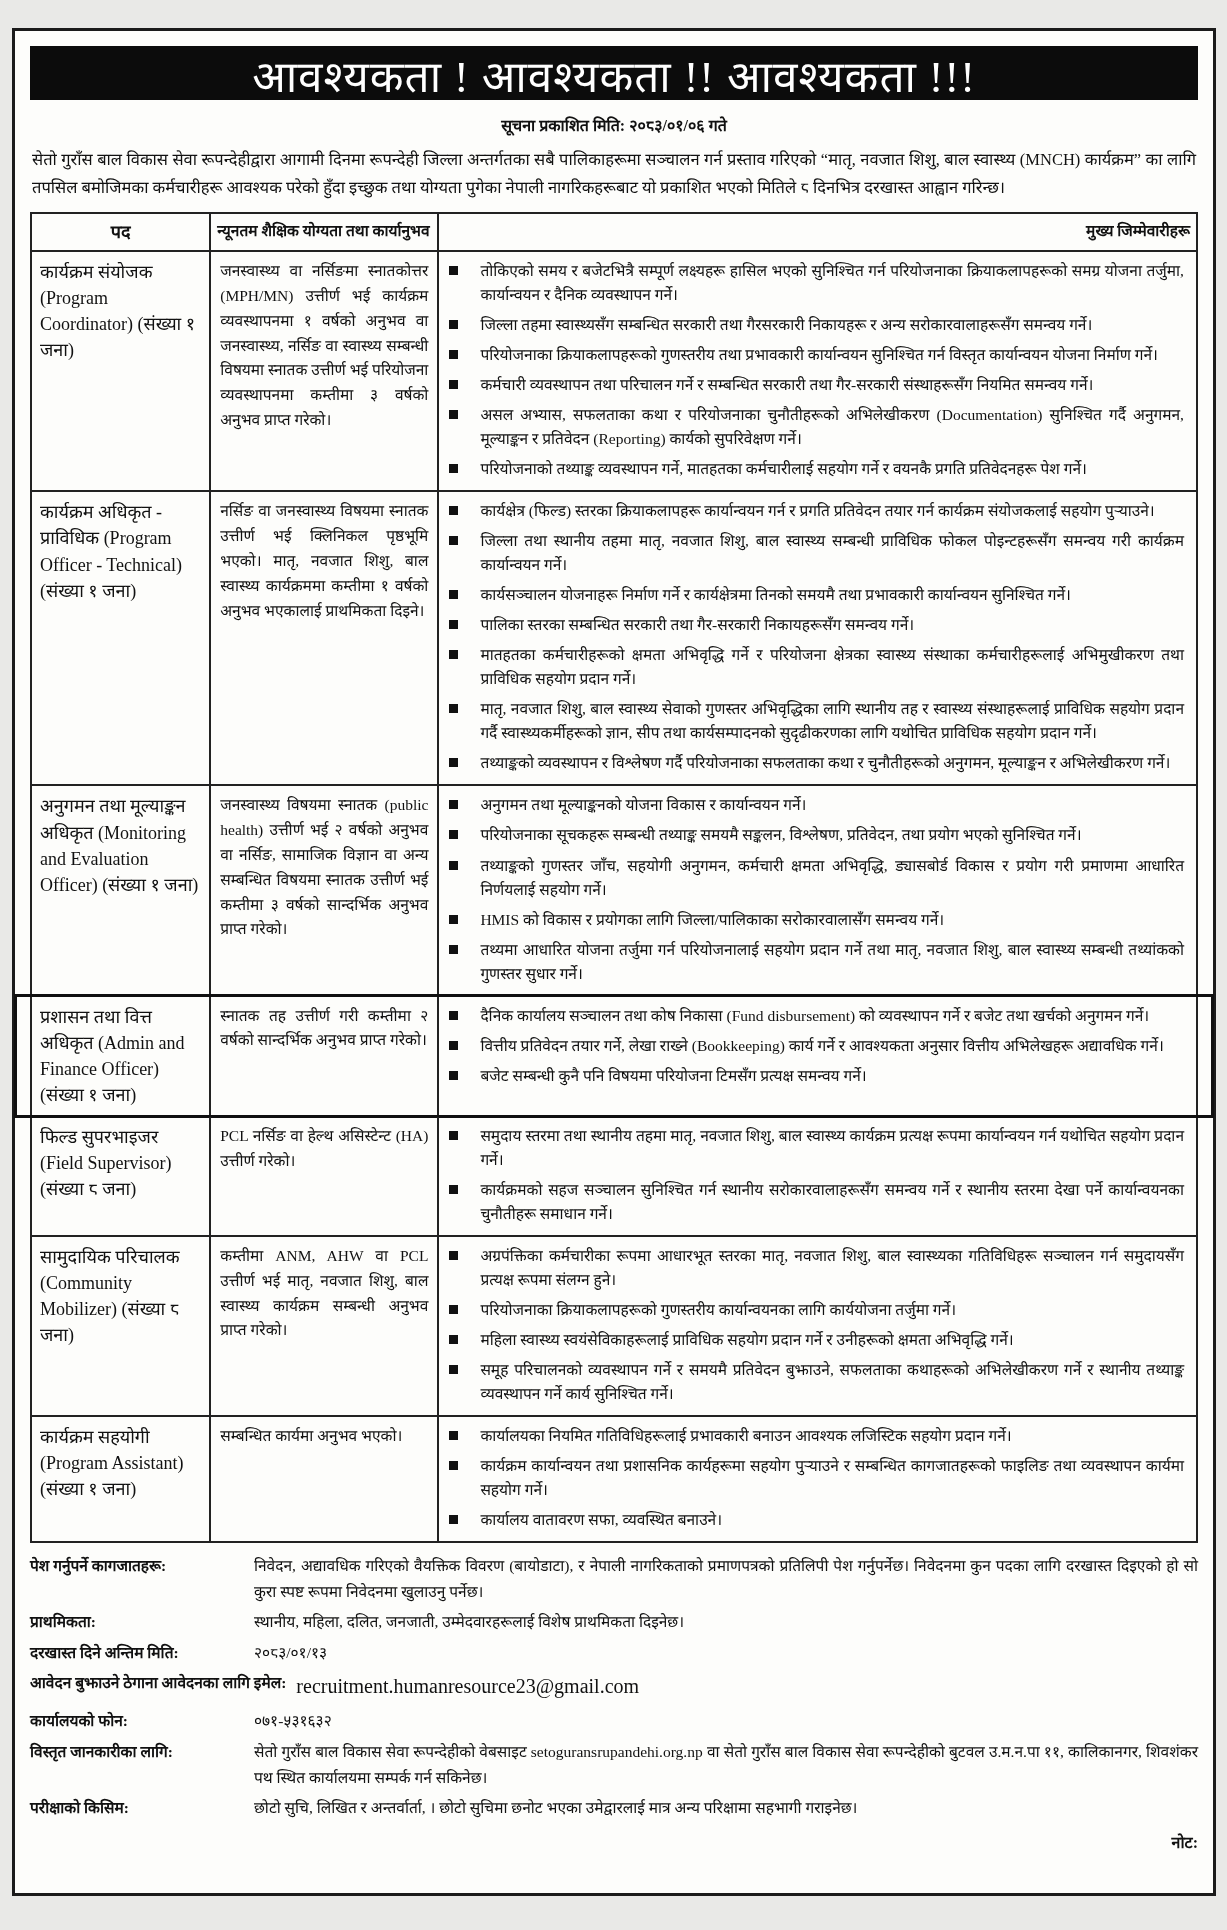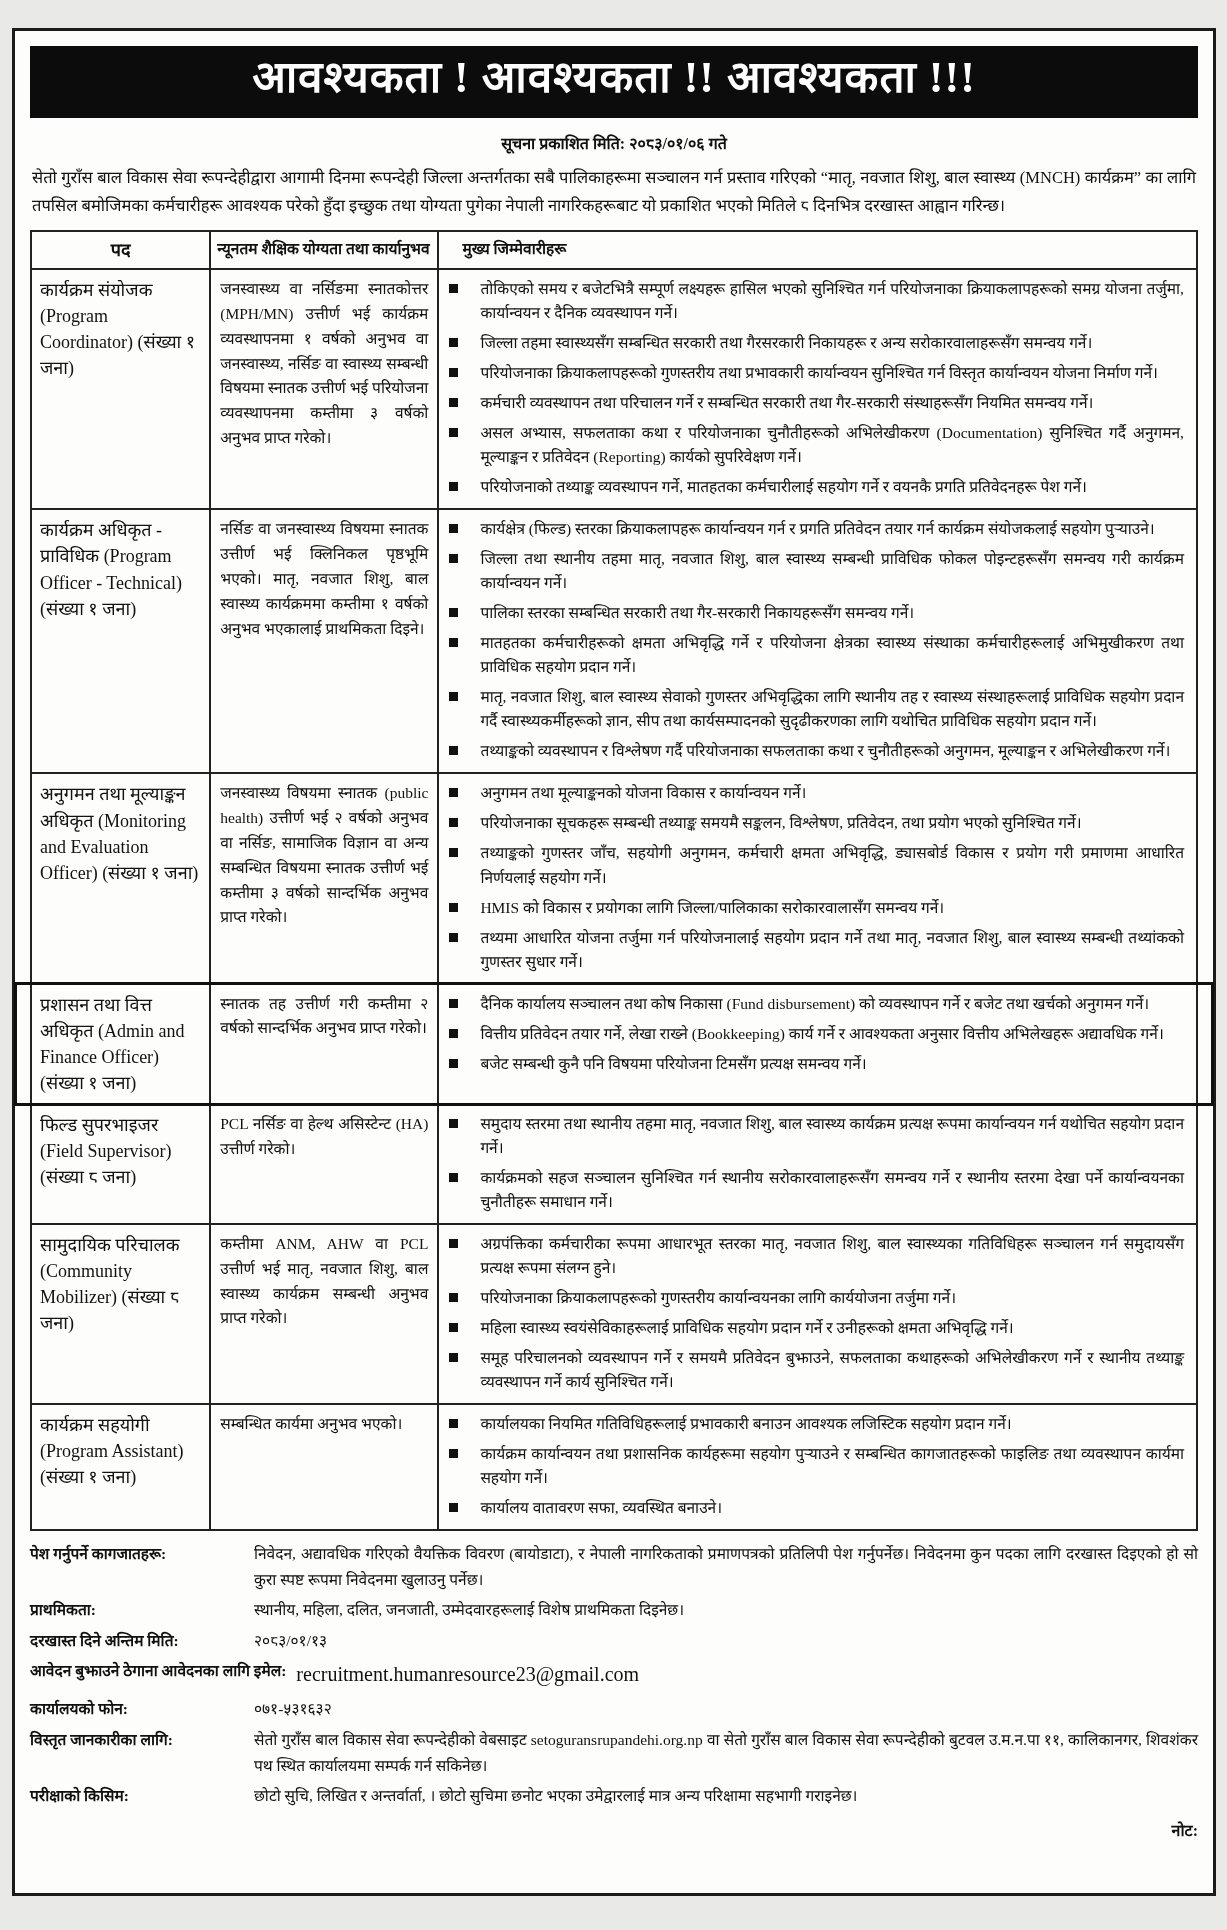--- a/index.html
+++ b/index.html
@@ -17,24 +17,24 @@
     background:#fdfdfb;
     border:3px solid #1b1b1b;
     box-shadow:0 7px 0 #a8a8a6;
     padding:15px 15px 12px 15px;
     position:relative;
   }
   .title-bar{
     background:#0c0c0c;
     color:#ffffff;
     text-align:center;
-    font-weight:bold;
+    font-weight:normal;
     font-size:44px;
     line-height:1.0;
-    padding:10px 0 18px 0;
+    padding:10px 0 0 0;
     letter-spacing:1px;
   }
   .date-line{
     text-align:center;
     font-weight:bold;
     font-size:16px;
     margin:14px 0 10px 0;
   }
   .intro{
     font-size:16.5px;
@@ -142,21 +142,21 @@
   </div>
 
   <div class="date-line">सूचना प्रकाशित मिति: २०८३/०१/०६ गते</div>
 
   <div class="intro">सेतो गुराँस बाल विकास सेवा रूपन्देहीद्वारा आगामी दिनमा रूपन्देही जिल्ला अन्तर्गतका सबै पालिकाहरूमा सञ्चालन गर्न प्रस्ताव गरिएको “मातृ, नवजात शिशु, बाल स्वास्थ्य (MNCH) कार्यक्रम” का लागि तपसिल बमोजिमका कर्मचारीहरू आवश्यक परेको हुँदा इच्छुक तथा योग्यता पुगेका नेपाली नागरिकहरूबाट यो प्रकाशित भएको मितिले ८ दिनभित्र दरखास्त आह्वान गरिन्छ।</div>
 
   <div class="jobs-table">
     <div class="t-header">
       <div class="cell col-pos">पद</div>
       <div class="cell col-qual">न्यूनतम शैक्षिक योग्यता तथा कार्यानुभव</div>
-      <div class="cell col-resp" style="text-align:left;margin-left:17px;">मुख्य जिम्मेवारीहरू</div>
+      <div class="cell col-resp" style="text-align:right;margin-left:17px;">मुख्य जिम्मेवारीहरू</div>
     </div>
     <div>
         <div class="t-row">
           <div class="cell col-pos">कार्यक्रम संयोजक (Program Coordinator) (संख्या १ जना)</div>
           <div class="cell col-qual">जनस्वास्थ्य वा नर्सिङमा स्नातकोत्तर (MPH/MN) उत्तीर्ण भई कार्यक्रम व्यवस्थापनमा १ वर्षको अनुभव वा जनस्वास्थ्य, नर्सिङ वा स्वास्थ्य सम्बन्धी विषयमा स्नातक उत्तीर्ण भई परियोजना व्यवस्थापनमा कम्तीमा ३ वर्षको अनुभव प्राप्त गरेको।</div>
           <div class="cell col-resp">
             <div class="resp-item">
               <div class="bullet"></div>
               <div class="resp-text">तोकिएको समय र बजेटभित्रै सम्पूर्ण लक्ष्यहरू हासिल भएको सुनिश्चित गर्न परियोजनाका क्रियाकलापहरूको समग्र योजना तर्जुमा, कार्यान्वयन र दैनिक व्यवस्थापन गर्ने।</div>
             </div>
@@ -186,20 +186,24 @@
           <div class="cell col-pos">कार्यक्रम अधिकृत - प्राविधिक (Program Officer - Technical) (संख्या १ जना)</div>
           <div class="cell col-qual">नर्सिङ वा जनस्वास्थ्य विषयमा स्नातक उत्तीर्ण भई क्लिनिकल पृष्ठभूमि भएको। मातृ, नवजात शिशु, बाल स्वास्थ्य कार्यक्रममा कम्तीमा १ वर्षको अनुभव भएकालाई प्राथमिकता दिइने।</div>
           <div class="cell col-resp">
             <div class="resp-item">
               <div class="bullet"></div>
               <div class="resp-text">कार्यक्षेत्र (फिल्ड) स्तरका क्रियाकलापहरू कार्यान्वयन गर्न र प्रगति प्रतिवेदन तयार गर्न कार्यक्रम संयोजकलाई सहयोग पुऱ्याउने।</div>
             </div>
             <div class="resp-item">
               <div class="bullet"></div>
               <div class="resp-text">जिल्ला तथा स्थानीय तहमा मातृ, नवजात शिशु, बाल स्वास्थ्य सम्बन्धी प्राविधिक फोकल पोइन्टहरूसँग समन्वय गरी कार्यक्रम कार्यान्वयन गर्ने।</div>
+            </div>
+            <div class="resp-item">
+              <div class="bullet"></div>
+              <div class="resp-text">कार्यसञ्चालन योजनाहरू निर्माण गर्ने र कार्यक्षेत्रमा तिनको समयमै तथा प्रभावकारी कार्यान्वयन सुनिश्चित गर्ने।</div>
             </div>
             <div class="resp-item">
               <div class="bullet"></div>
               <div class="resp-text">पालिका स्तरका सम्बन्धित सरकारी तथा गैर-सरकारी निकायहरूसँग समन्वय गर्ने।</div>
             </div>
             <div class="resp-item">
               <div class="bullet"></div>
               <div class="resp-text">मातहतका कर्मचारीहरूको क्षमता अभिवृद्धि गर्ने र परियोजना क्षेत्रका स्वास्थ्य संस्थाका कर्मचारीहरूलाई अभिमुखीकरण तथा प्राविधिक सहयोग प्रदान गर्ने।</div>
             </div>
             <div class="resp-item">

